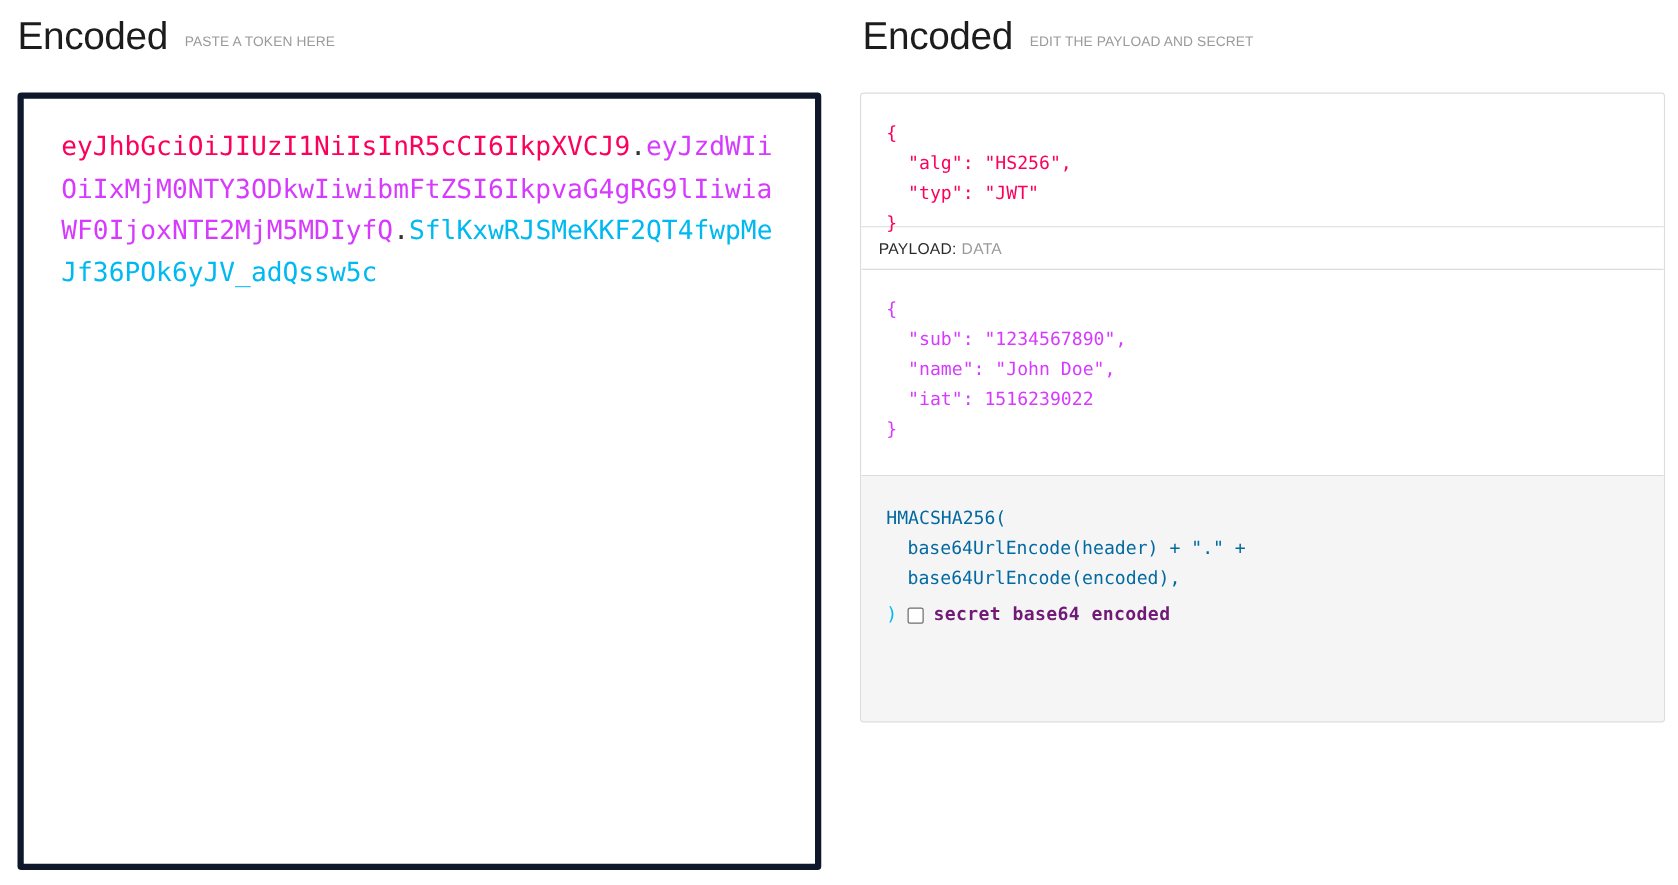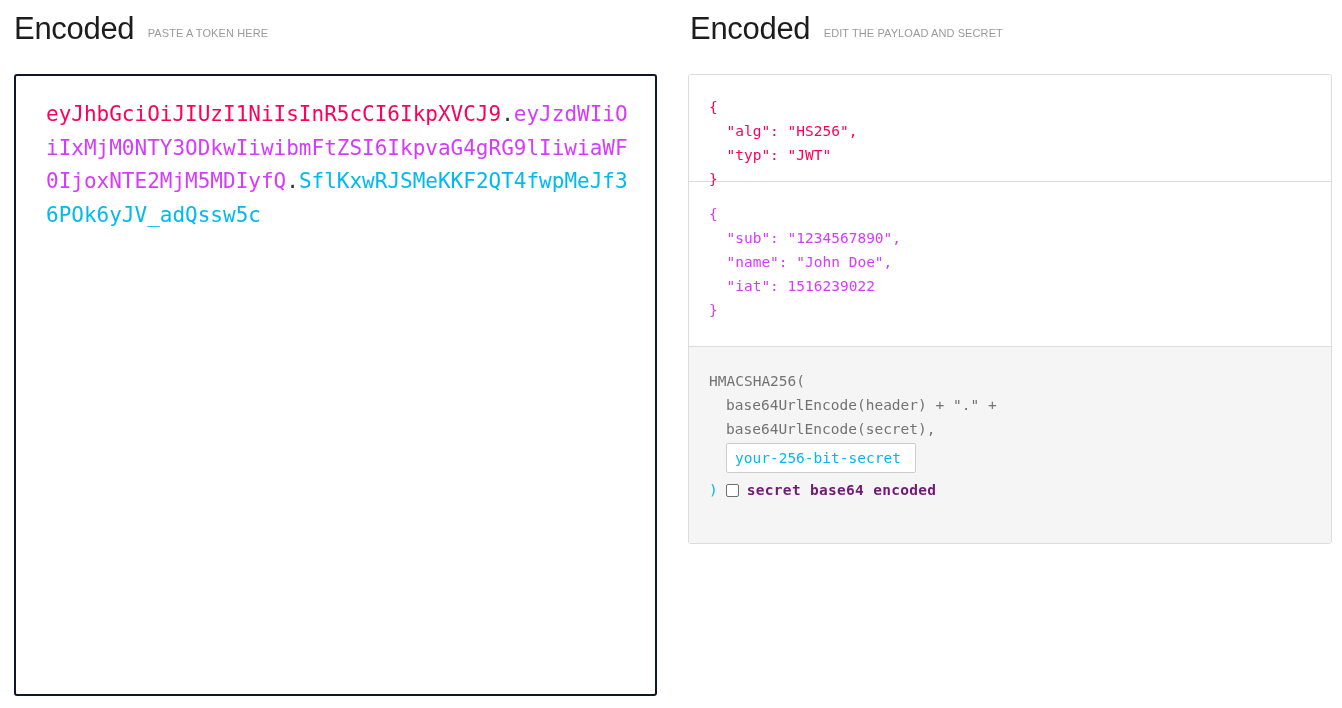--- a/index.html
+++ b/index.html
@@ -57,21 +57,21 @@
   }
 
   
   .encoded-box {
     position: absolute;
     left: 14px;
     top: 74px;
     width: 643px;
     height: 622px;
     box-sizing: border-box;
-    border: 2px solid #0f172a;
+    border: 5px solid #0f172a;
     border-radius: 3px;
     background: #ffffff;
     padding: 22px 26px 20px 30px;
     overflow: hidden;
   }
   .token {
     font-family: "DejaVu Sans Mono", "Liberation Mono", monospace;
     font-size: 21px;
     line-height: 33.5px;
     word-break: break-all;
@@ -126,21 +126,21 @@
   }
   .code {
     font-family: "DejaVu Sans Mono", "Liberation Mono", monospace;
     font-size: 14.5px;
     line-height: 24px;
     margin: 0;
     white-space: pre;
   }
   .code.red    { color: #fb015b; }
   .code.purple { color: #d63aff; }
-  .code.blue   { color: #737373; }
+  .code.blue   { color: #0369a1; }
 
   
   .body-header    { height: 107px; box-sizing: border-box; padding-top: 20px; }
   .body-payload   { height: 165px; box-sizing: border-box; padding-top: 20px; }
   .body-signature { height: 196px; box-sizing: border-box; padding-top: 22px; }
 
   
   .sig-line { white-space: pre; }
   .sig-indent { padding-left: 17px; }
 
@@ -224,39 +224,39 @@
 
     <div class="decoded-stack">
 
       <div class="sec-body body-header">
         <pre class="code red">{
   "alg": "HS256",
   "typ": "JWT"
 }</pre>
       </div>
 
+      <div class="sec-head">
+        <span class="lbl">PAYLOAD:</span><span class="hint">DATA</span>
+      </div>
       <div class="sec-body body-payload">
         <pre class="code purple">{
   "sub": "1234567890",
   "name": "John Doe",
   "iat": 1516239022
 }</pre>
       </div>
 
       <div class="sec-body body-signature gray">
 
         <div class="code blue sig-line">HMACSHA256(</div>
 
         <div class="code blue sig-line sig-indent">base64UrlEncode(header) + "." +</div>
 
-        <div class="code blue sig-line sig-indent">base64UrlEncode(secret),</div>
-
-        <div class="secret-row">
-          <input class="secret-input" type="text" placeholder="your-256-bit-secret" value="your-256-bit-secret" style="">
-        </div>
+        <div class="code blue sig-line sig-indent">base64UrlEncode(encoded),</div>
+
 
         <div class="close-row">
           <span class="close-paren">)</span>
           <input class="b64-checkbox" type="checkbox" id="b64cb" style="">
           <label class="b64-label" for="b64cb">secret base64 encoded</label>
         </div>
 
       </div>
 
     </div>

